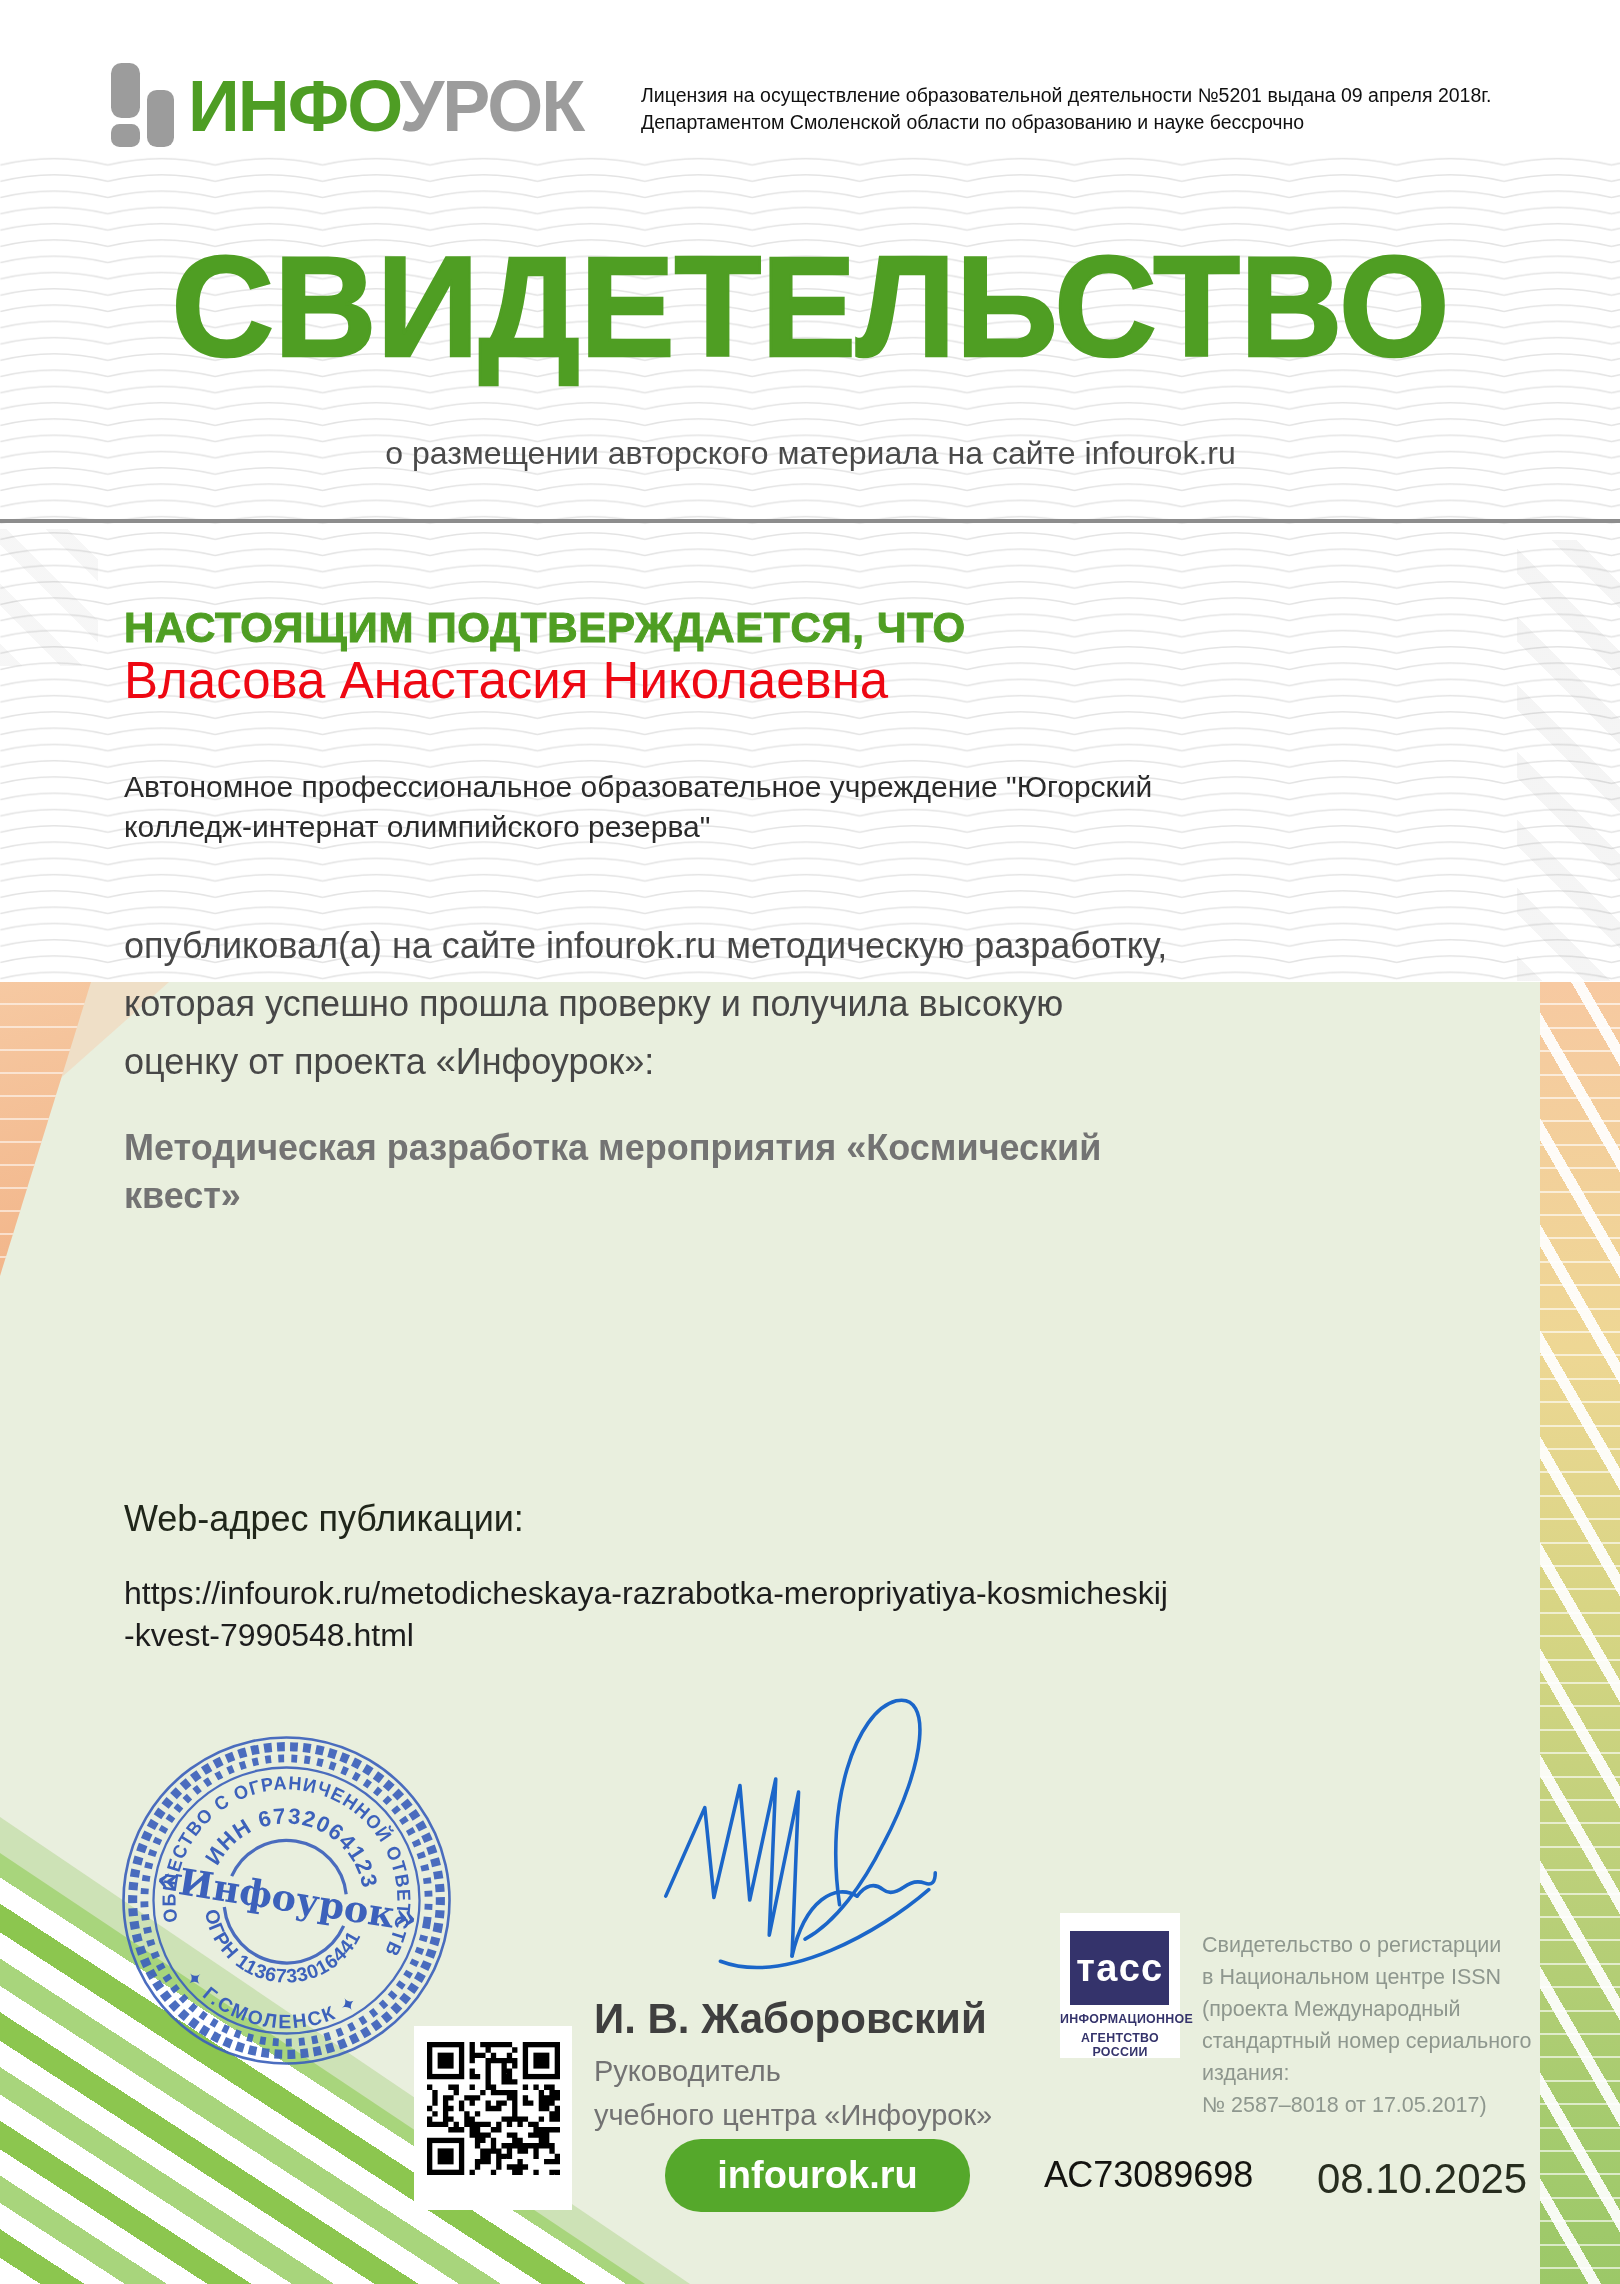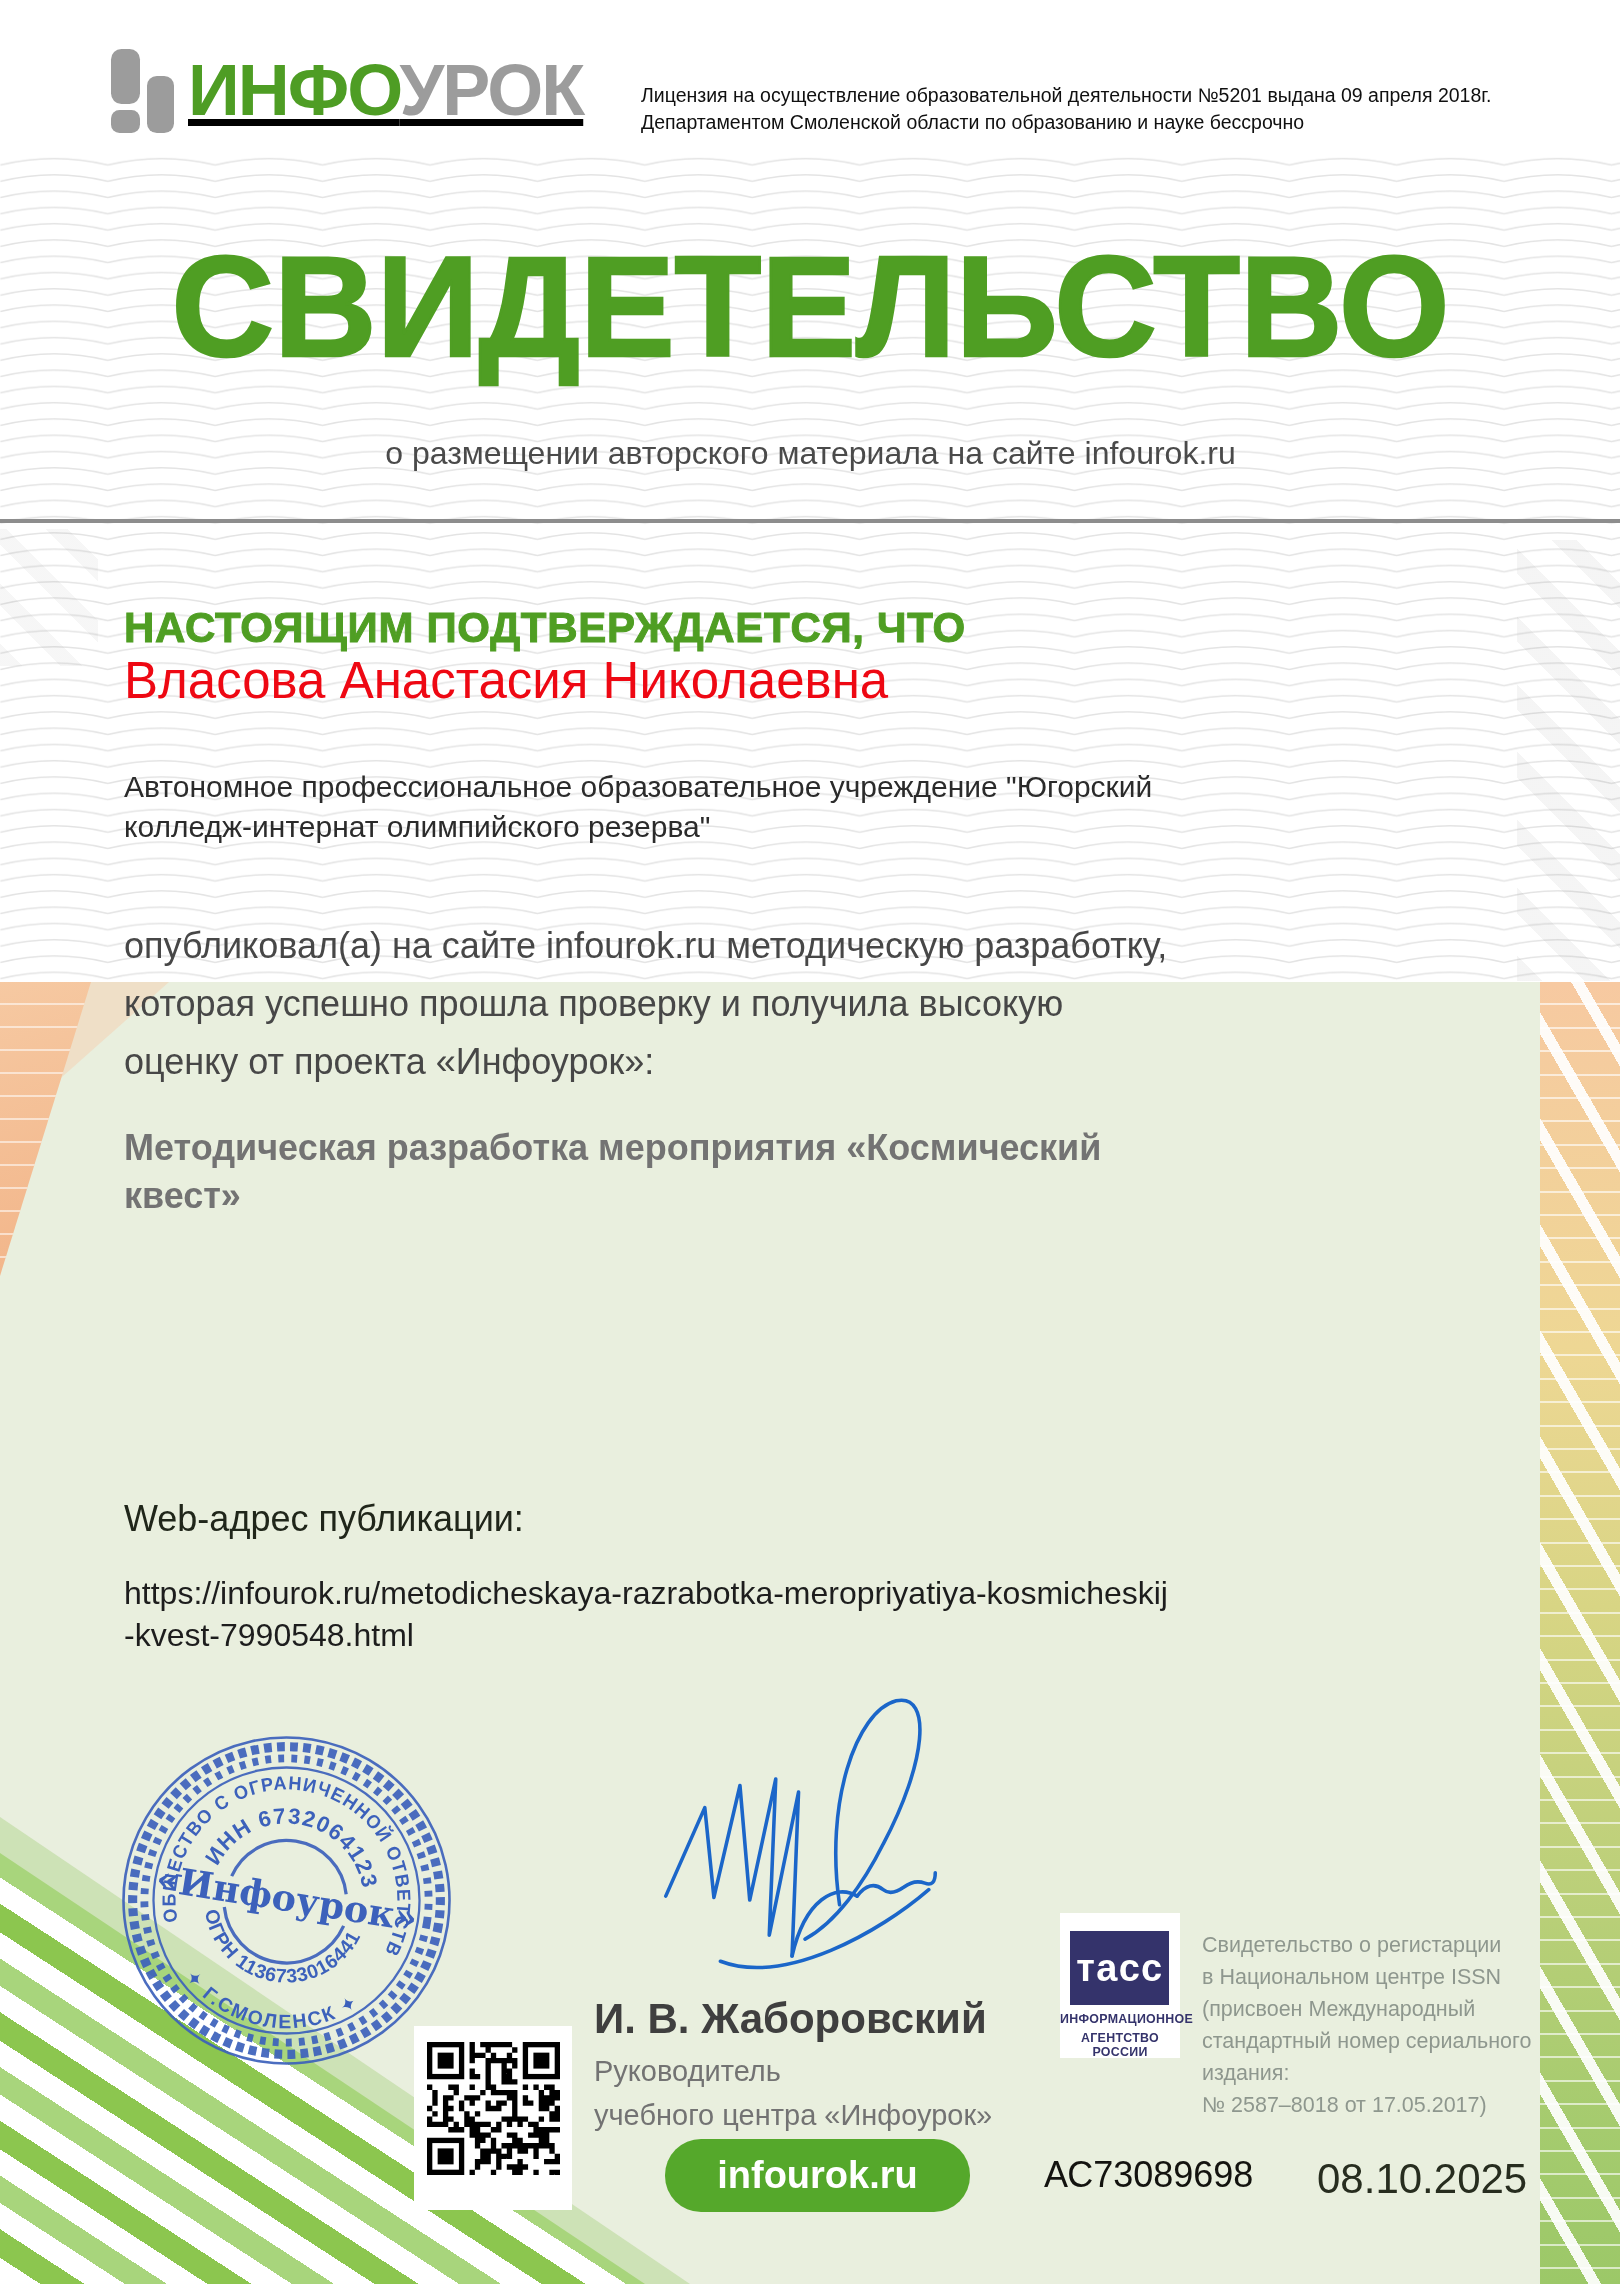--- a/index.html
+++ b/index.html
@@ -28,21 +28,21 @@
     background:repeating-linear-gradient(45deg, rgba(110,110,110,.07) 0 18px, rgba(0,0,0,0) 18px 48px);}
   .hatch-left{position:absolute;left:0;top:529px;width:98px;height:137px;z-index:1;
     background:repeating-linear-gradient(45deg, rgba(110,110,110,.06) 0 15.6px, rgba(0,0,0,0) 15.6px 43px);}
   .corner-glow{position:absolute;left:0;top:1817px;width:690px;height:467px;z-index:3;
     background:rgba(178,213,142,.5);clip-path:polygon(0 0,100% 100%,0 100%);}
   .corner-stripes{position:absolute;left:0;top:1853px;width:645px;height:431px;z-index:3;
     background:repeating-linear-gradient(33deg,#ffffff 0 22px,#8cc64f 22px 46px,#ffffff 46px 68px,#a8d57c 68px 91px);
     clip-path:polygon(0 0,100% 100%,0 100%);}
   .divider{position:absolute;left:0;top:519px;width:1621px;height:3.9px;background:#8d8d8d;z-index:4;}
   
-  .logo{position:absolute;left:111px;top:49px;display:flex;align-items:flex-start;z-index:5;text-decoration:underline;}
+  .logo{position:absolute;left:111px;top:63px;display:flex;align-items:flex-end;z-index:5;}
   .logo-icon{position:relative;width:68px;height:85px;margin-right:9px;}
   .logo-icon .b1{position:absolute;left:0;top:0;width:29px;height:55px;border-radius:10.4px;background:#9c9c9c;}
   .logo-icon .b2{position:absolute;left:0;top:61px;width:29px;height:23.4px;border-radius:8.5px;background:#9c9c9c;}
   .logo-icon .b3{position:absolute;left:36px;top:27px;width:27px;height:57px;border-radius:9.8px;background:#9c9c9c;}
   .logo-text{font-size:72px;font-weight:bold;letter-spacing:-2px;line-height:83px;}
   .logo-text .lg-green{color:#4e9d24;}
   .logo-text .lg-gray{color:#9c9c9c;}
   .license{position:absolute;left:641px;top:82px;width:925px;font-size:19.5px;line-height:27px;color:#101010;z-index:5;}
   
   .title{position:absolute;left:0;top:236px;width:1621px;text-align:center;font-size:142px;font-weight:bold;
@@ -189,21 +189,21 @@
     <div class="tass-sq">
       <span>тасс</span>
     </div>
     <div class="tass-l1">ИНФОРМАЦИОННОЕ</div>
     <div class="tass-l2">АГЕНТСТВО РОССИИ</div>
   </div>
 
   <div class="issn">
     <div>Свидетельство о регистарции</div>
     <div>в Национальном центре ISSN</div>
-    <div>(присвоен Международный</div>
+    <div>(проекта Международный</div>
     <div>стандартный номер сериального</div>
     <div>издания:</div>
     <div>№ 2587–8018 от 17.05.2017)</div>
   </div>
 
   <div class="qr-card">
     <svg width="133" height="133" viewBox="0 0 200 200">
       <g fill="#000000">
         <path d="M64 0h8v8h-8zM80 0h8v8h-8zM88 0h8v8h-8zM96 0h8v8h-8zM104 0h8v8h-8zM112 0h8v8h-8zM120 0h8v8h-8zM64 8h8v8h-8zM88 8h8v8h-8zM128 8h8v8h-8zM64 16h8v8h-8zM72 16h8v8h-8zM80 16h8v8h-8zM96 16h8v8h-8zM120 16h8v8h-8zM64 24h8v8h-8zM88 24h8v8h-8zM96 24h8v8h-8zM104 24h8v8h-8zM112 24h8v8h-8zM120 24h8v8h-8zM128 24h8v8h-8zM88 32h8v8h-8zM112 32h8v8h-8zM128 32h8v8h-8zM64 40h8v8h-8zM88 40h8v8h-8zM112 40h8v8h-8zM120 40h8v8h-8zM64 48h8v8h-8zM72 48h8v8h-8zM88 48h8v8h-8zM112 48h8v8h-8zM120 48h8v8h-8zM88 56h8v8h-8zM112 56h8v8h-8zM120 56h8v8h-8zM128 56h8v8h-8zM0 64h8v8h-8zM32 64h8v8h-8zM40 64h8v8h-8zM64 64h8v8h-8zM88 64h8v8h-8zM96 64h8v8h-8zM144 64h8v8h-8zM160 64h8v8h-8zM176 64h8v8h-8zM184 64h8v8h-8zM8 72h8v8h-8zM40 72h8v8h-8zM80 72h8v8h-8zM96 72h8v8h-8zM104 72h8v8h-8zM112 72h8v8h-8zM120 72h8v8h-8zM128 72h8v8h-8zM168 72h8v8h-8zM184 72h8v8h-8zM192 72h8v8h-8zM8 80h8v8h-8zM24 80h8v8h-8zM32 80h8v8h-8zM56 80h8v8h-8zM64 80h8v8h-8zM72 80h8v8h-8zM120 80h8v8h-8zM128 80h8v8h-8zM144 80h8v8h-8zM168 80h8v8h-8zM176 80h8v8h-8zM184 80h8v8h-8zM192 80h8v8h-8zM8 88h8v8h-8zM24 88h8v8h-8zM48 88h8v8h-8zM64 88h8v8h-8zM88 88h8v8h-8zM104 88h8v8h-8zM112 88h8v8h-8zM128 88h8v8h-8zM144 88h8v8h-8zM152 88h8v8h-8zM168 88h8v8h-8zM176 88h8v8h-8zM184 88h8v8h-8zM0 96h8v8h-8zM24 96h8v8h-8zM32 96h8v8h-8zM48 96h8v8h-8zM88 96h8v8h-8zM96 96h8v8h-8zM104 96h8v8h-8zM128 96h8v8h-8zM168 96h8v8h-8zM176 96h8v8h-8zM192 96h8v8h-8zM8 104h8v8h-8zM24 104h8v8h-8zM56 104h8v8h-8zM72 104h8v8h-8zM128 104h8v8h-8zM184 104h8v8h-8zM192 104h8v8h-8zM0 112h8v8h-8zM24 112h8v8h-8zM32 112h8v8h-8zM56 112h8v8h-8zM64 112h8v8h-8zM112 112h8v8h-8zM120 112h8v8h-8zM128 112h8v8h-8zM136 112h8v8h-8zM144 112h8v8h-8zM168 112h8v8h-8zM184 112h8v8h-8zM192 112h8v8h-8zM0 120h8v8h-8zM8 120h8v8h-8zM16 120h8v8h-8zM24 120h8v8h-8zM40 120h8v8h-8zM56 120h8v8h-8zM64 120h8v8h-8zM72 120h8v8h-8zM80 120h8v8h-8zM88 120h8v8h-8zM104 120h8v8h-8zM120 120h8v8h-8zM136 120h8v8h-8zM152 120h8v8h-8zM160 120h8v8h-8zM32 128h8v8h-8zM40 128h8v8h-8zM48 128h8v8h-8zM64 128h8v8h-8zM72 128h8v8h-8zM96 128h8v8h-8zM104 128h8v8h-8zM160 128h8v8h-8zM168 128h8v8h-8zM176 128h8v8h-8zM184 128h8v8h-8zM192 128h8v8h-8zM64 136h8v8h-8zM72 136h8v8h-8zM80 136h8v8h-8zM88 136h8v8h-8zM120 136h8v8h-8zM128 136h8v8h-8zM152 136h8v8h-8zM160 136h8v8h-8zM168 136h8v8h-8zM176 136h8v8h-8zM72 144h8v8h-8zM80 144h8v8h-8zM96 144h8v8h-8zM128 144h8v8h-8zM136 144h8v8h-8zM168 144h8v8h-8zM176 144h8v8h-8zM72 152h8v8h-8zM96 152h8v8h-8zM112 152h8v8h-8zM120 152h8v8h-8zM128 152h8v8h-8zM136 152h8v8h-8zM144 152h8v8h-8zM152 152h8v8h-8zM160 152h8v8h-8zM168 152h8v8h-8zM176 152h8v8h-8zM184 152h8v8h-8zM80 160h8v8h-8zM88 160h8v8h-8zM96 160h8v8h-8zM104 160h8v8h-8zM120 160h8v8h-8zM136 160h8v8h-8zM144 160h8v8h-8zM160 160h8v8h-8zM184 160h8v8h-8zM80 168h8v8h-8zM88 168h8v8h-8zM104 168h8v8h-8zM112 168h8v8h-8zM120 168h8v8h-8zM160 168h8v8h-8zM192 168h8v8h-8zM72 176h8v8h-8zM80 176h8v8h-8zM88 176h8v8h-8zM104 176h8v8h-8zM136 176h8v8h-8zM176 176h8v8h-8zM184 176h8v8h-8zM192 176h8v8h-8zM72 184h8v8h-8zM104 184h8v8h-8zM120 184h8v8h-8zM128 184h8v8h-8zM136 184h8v8h-8zM144 184h8v8h-8zM64 192h8v8h-8zM96 192h8v8h-8zM128 192h8v8h-8zM136 192h8v8h-8zM160 192h8v8h-8zM184 192h8v8h-8zM192 192h8v8h-8z"></path>
         <rect x="0" y="0" width="56" height="56"></rect>

